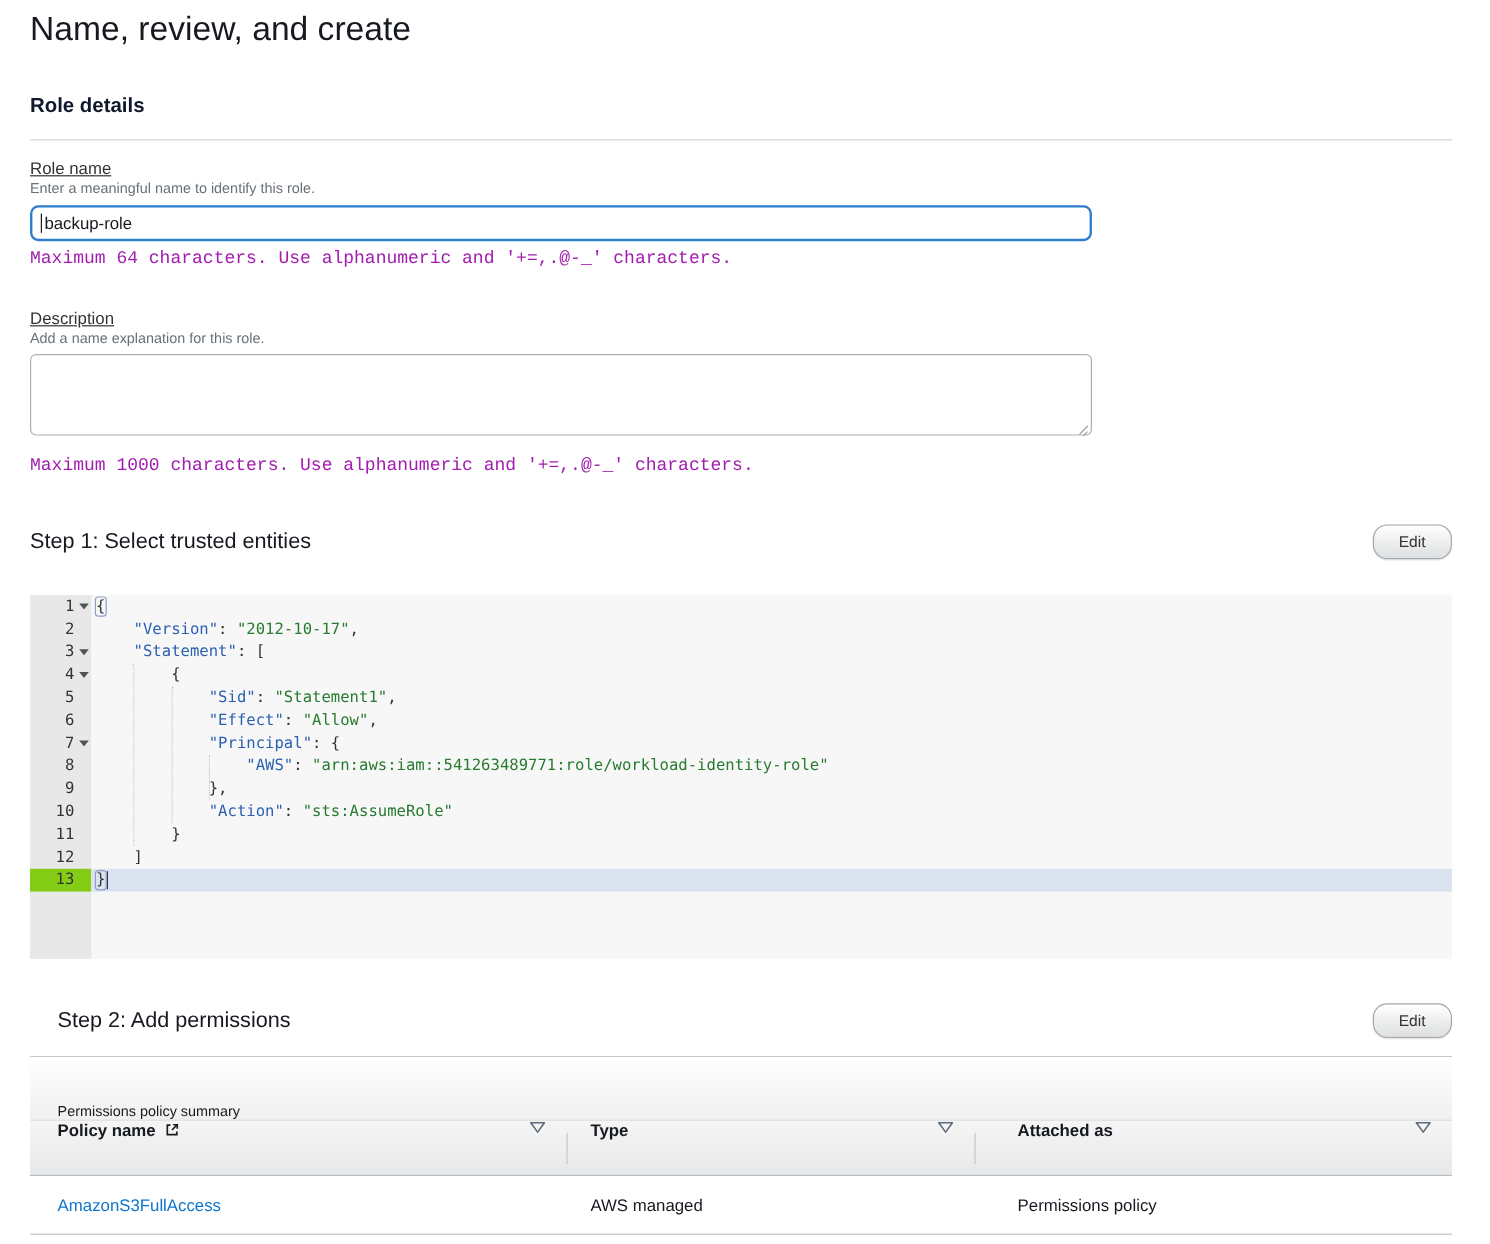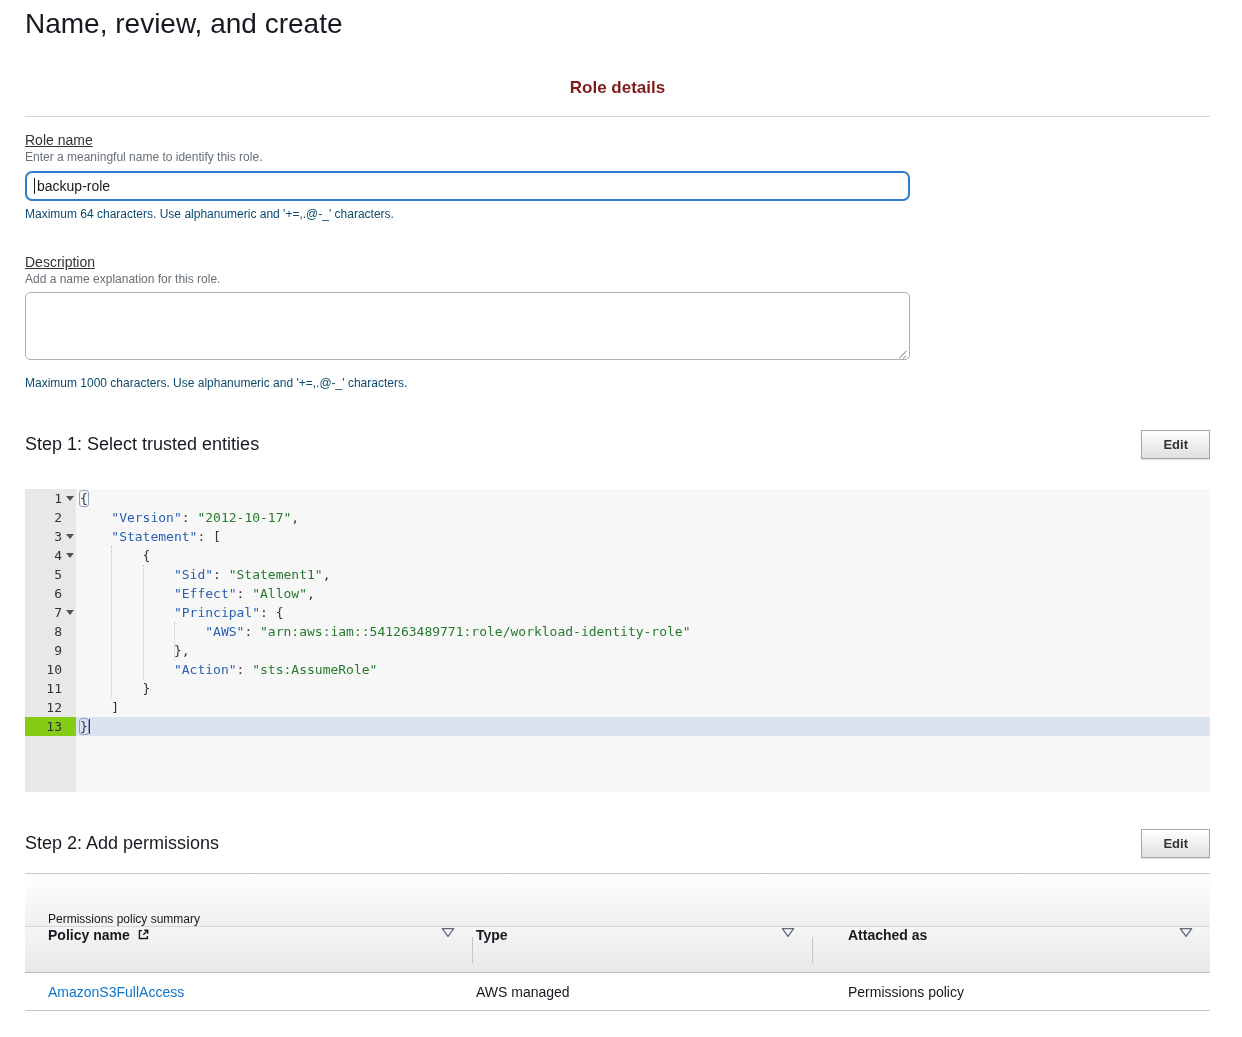--- a/index.html
+++ b/index.html
@@ -5,27 +5,27 @@
   * { box-sizing: border-box; }
   html, body { margin: 0; padding: 0; background: #fff; }
   body {
     width: 1242px; height: 1037px; overflow: hidden;
     font-family: "Liberation Sans", sans-serif; color: #16191f;
   }
   .page { padding: 0 32px 0 25px; }
 
   h1.page-title { font-size: 28px; font-weight: 400; margin: 8px 0 0 0; color: #16191f; }
 
-  .section-heading { margin-top: 38px; font-size: 17px; font-weight: 700; color: #7f1d1d; text-align: center; }
+  .section-heading { margin-top: 38px; font-size: 17px; font-weight: 700; color: #0f172a; }
   .divider { margin-top: 18px; border-top: 1px solid #d5d5d5; height: 0; }
 
   .field { width: 885px; }
   .field-label { margin-top: 15px; font-size: 14px; color: #333; text-decoration: underline; }
   .field-help { margin-top: 2px; font-size: 12px; color: #687078; }
-  .field-hint { margin-top: 6px; font-size: 12px; color: #0c4a6e; }
+  .field-hint { margin-top: 6px; font-size: 15px; color: #a21caf; font-family: Liberation Mono, monospace; }
 
   .input-wrap { position: relative; margin-top: 7px; }
   input.text-input {
     width: 885px; height: 30px; padding: 0 8px 0 10px;
     border: 2px solid #2f7dd0; border-radius: 7px; outline: none;
     font-family: "Liberation Sans", sans-serif; font-size: 14px; color: #16191f;
     background: #fff;
   }
   .caret { position: absolute; left: 9px; top: 7px; width: 1px; height: 16px; background: #1a1a1a; }
 
@@ -36,26 +36,26 @@
     border: 1px solid #aab2b8; border-radius: 5px; outline: none;
     font-family: "Liberation Sans", sans-serif; font-size: 14px; color: #16191f;
   }
   .resize-grip { position: absolute; right: 3px; bottom: 5px; width: 9px; height: 9px; }
   .resize-grip span { position: absolute; background: #9a9a9a; height: 1px; }
   .resize-grip span:nth-child(1) { width: 10px; transform: rotate(-45deg); top: 4px; left: 0; }
   .resize-grip span:nth-child(2) { width: 5px;  transform: rotate(-45deg); top: 7px; left: 4px; }
   .desc-hint { margin-top: 12px; }
 
   .step-row { display: flex; justify-content: space-between; align-items: center; margin-top: 40px; }
-  .step-row.step2 { margin-top: 37px; }
+  .step-row.step2 { margin-top: 37px; margin-left: 23px; }
   .step-heading { font-size: 18px; font-weight: 400; color: #16191f; }
   .edit-btn {
     font-family: "Liberation Sans", sans-serif;
-    font-size: 13px; font-weight: 700; color: #333;
-    padding: 6px 21px; border: 1px solid #a3a7ab; border-radius: 0;
+    font-size: 13px; font-weight: 400; color: #333;
+    padding: 6px 21px; border: 1px solid #a3a7ab; border-radius: 12px;
     background: linear-gradient(#ffffff, #dddfe0);
     box-shadow: 0 1px 1px rgba(0,0,0,.1); cursor: pointer;
   }
 
   
   .editor {
     margin-top: 30px; height: 303px; display: flex;
     font-family: "DejaVu Sans Mono", monospace; font-size: 13px; line-height: 19px;
     background: #f7f7f8;
   }
@@ -81,26 +81,26 @@
   .panel { margin-top: 15px; border-top: 1px solid #c9c9c9; }
   .panel-header {
     height: 53px; display: flex; align-items: flex-end; padding-left: 23px;
     background: linear-gradient(#ffffff, #f0f0f1); border-bottom: 1px solid #d6d6d6;
     font-size: 12px; color: #16191f;
   }
   .thead { height: 46px; display: flex; position: relative;
     background: linear-gradient(#f5f5f5, #e7e8e9); border-bottom: 1px solid #b9bcbe; }
   .th { display: flex; font-size: 14px; font-weight: 700; color: #16191f; }
   .col-0 { width: 447px; padding-left: 23px; }
-  .col-1 { width: 340px; padding-left: 4px; }
+  .col-1 { width: 340px; padding-left: 20px; }
   .col-2 { flex: 1; padding-left: 36px; gap: 32px; }
   .filter-icon { margin-left: auto; margin-right: 17px; display: inline-flex; }
   .ext-icon { margin-left: 7px; display: inline-flex; position: relative; top: 1px; }
   .th-sep { position: absolute; top: 10px; width: 1px; height: 26px; background: #c3c6c8; }
-  .trow { height: 38px; display: flex; align-items: center;
+  .trow { height: 49px; display: flex; align-items: center;
     border-bottom: 1px solid #c4c4c4; background: #fff; font-size: 14px; }
   .td { display: flex; align-items: center; }
   a.policy-link { color: #0d74cc; text-decoration: none; cursor: pointer; }
 </style>
 </head>
 <body>
 
 <div class="page">
 
   <h1 class="page-title">Name, review, and create</h1>

